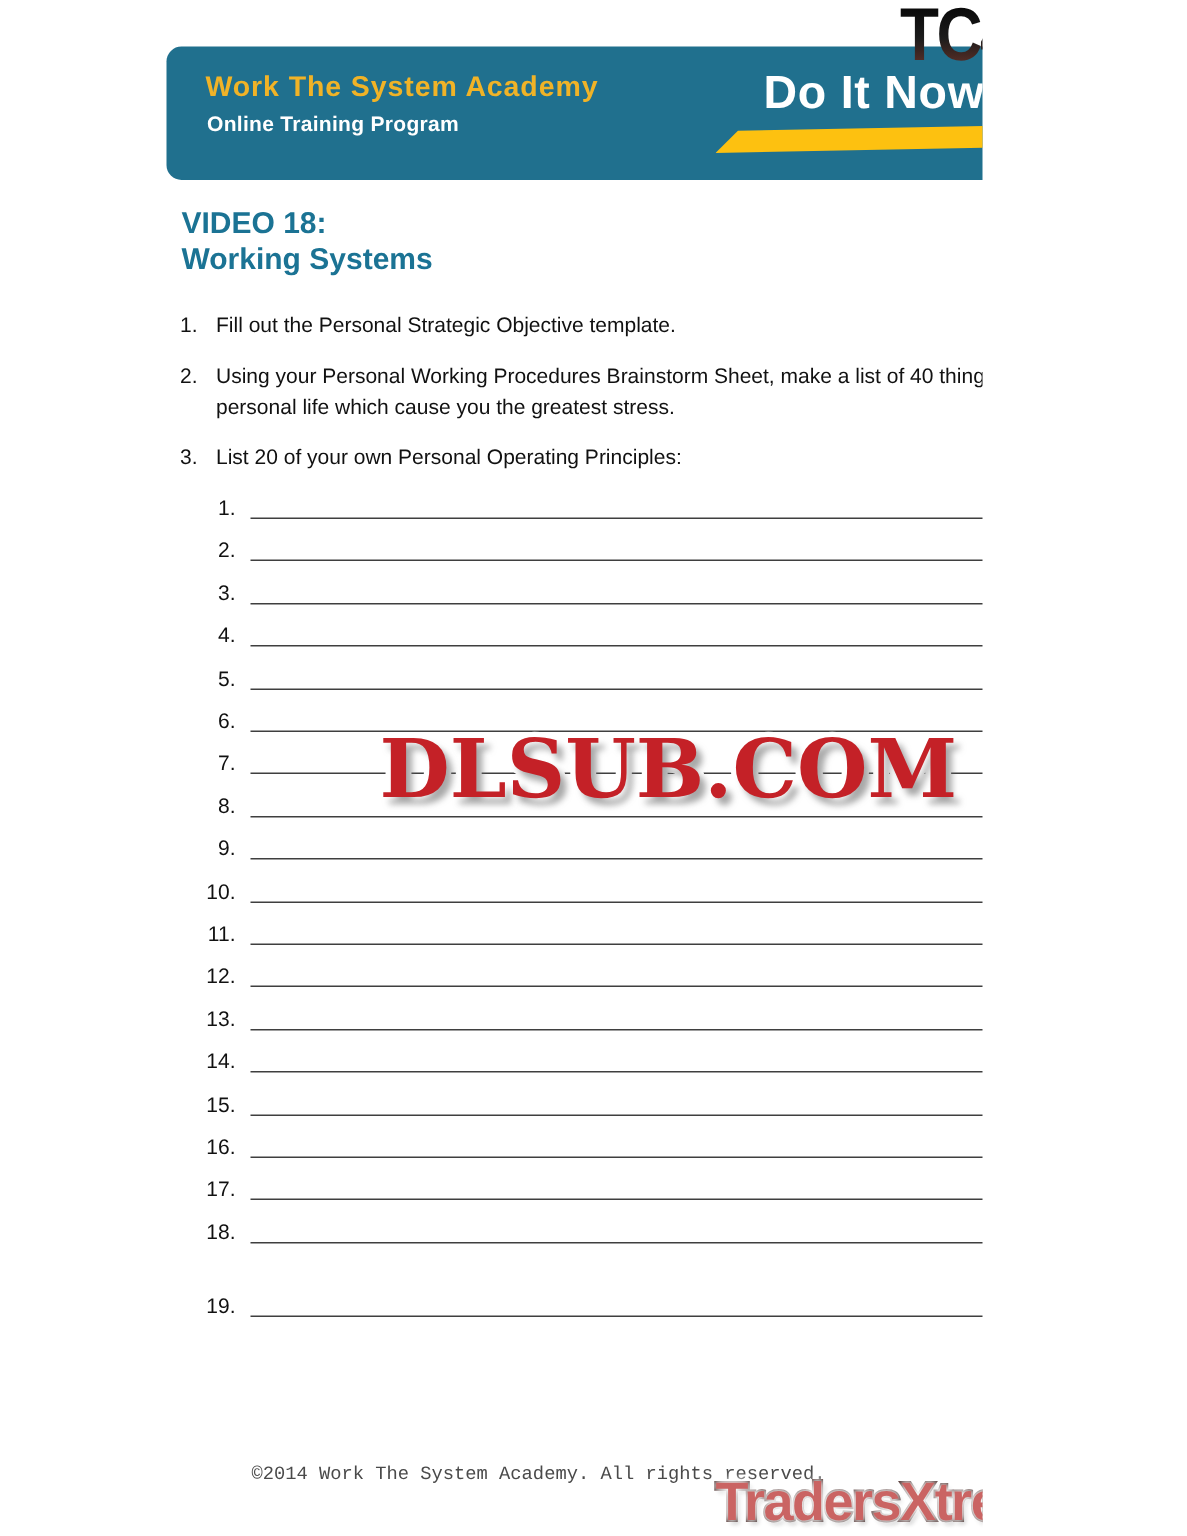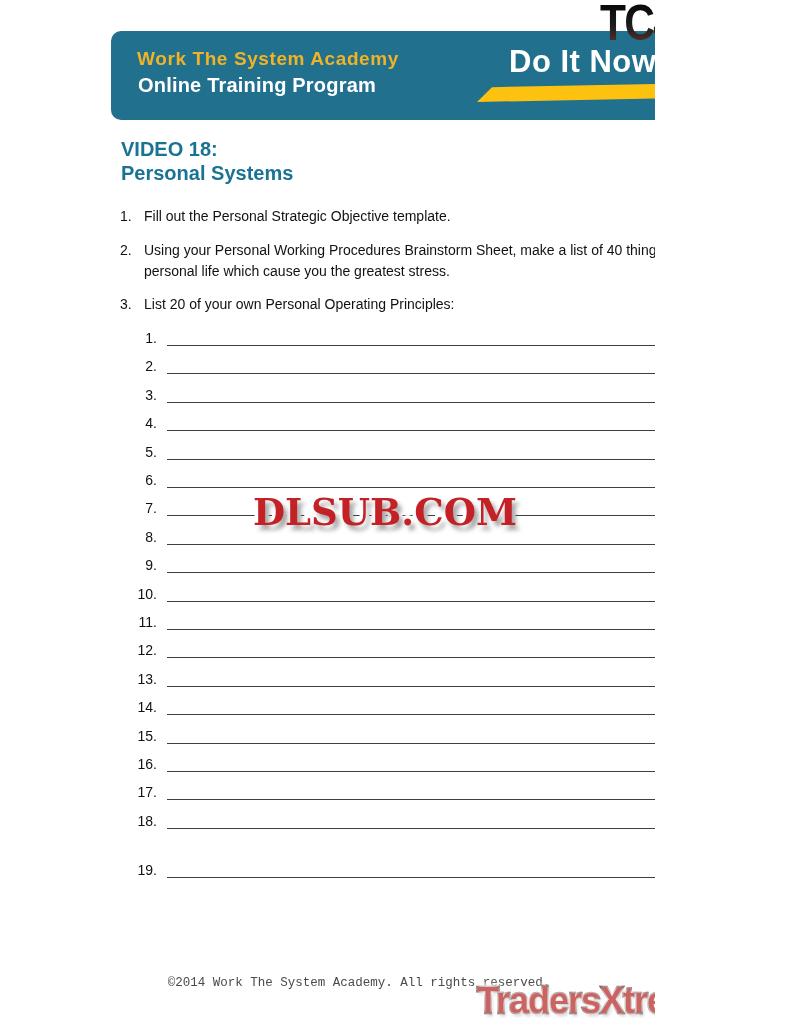--- a/index.html
+++ b/index.html
@@ -19,21 +19,21 @@
     background:#20708E;
     border-radius:10px;
   }
   .brand-name{
     position:absolute;left:26px;top:17px;
     font-size:19px;font-weight:bold;color:#F0B327;
     letter-spacing:.6px;white-space:nowrap;
   }
   .brand-sub{
     position:absolute;left:27px;top:43px;
-    font-size:20px;font-weight:bold;color:#ffffff;
+    font-size:14px;font-weight:bold;color:#ffffff;
     letter-spacing:.2px;white-space:nowrap;
   }
   .slogan{
     position:absolute;left:398px;top:13px;
     font-size:31px;font-weight:bold;color:#ffffff;
     letter-spacing:.5px;white-space:nowrap;
   }
   .swoosh{
     position:absolute;left:366px;top:52px;
     width:230px;height:19px;
@@ -48,21 +48,21 @@
     letter-spacing:-2px;white-space:nowrap;
     transform:scaleX(0.85);transform-origin:left top;
     background:linear-gradient(180deg,#0a0a0a 15%,#1c1c1c 55%,#6b342a 100%);
     -webkit-background-clip:text;background-clip:text;
     color:transparent;
     z-index:30;
   }
   .wm-dlsub{
     position:absolute;left:253px;top:492px;
     font-family:"DejaVu Serif", serif;
-    font-size:37px;font-weight:bold;line-height:41px;
+    font-size:54px;font-weight:bold;line-height:41px;
     letter-spacing:0px;white-space:nowrap;
     color:#C42127;
     -webkit-text-stroke:7px #ffffff;
     paint-order:stroke fill;
     text-shadow:4px 5px 4px rgba(110,110,110,.6);
     z-index:20;
   }
   .wm-traders{
     position:absolute;left:477px;top:983px;
     font-size:36px;font-weight:bold;line-height:36px;
@@ -122,21 +122,21 @@
     <div class="brand-name">Work The System Academy</div>
     <div class="brand-sub">Online Training Program</div>
     <div class="slogan">Do It Now</div>
     <div class="swoosh"></div>
   </div>
 
   <div class="wm-tc4s">TC4S.net</div>
 
   <div class="page-title">
     <div>VIDEO 18:</div>
-    <div>Personal Systems</div>
+    <div>Working Systems</div>
   </div>
 
   <div class="instruction inst-1">
     <span class="num">1.</span>
     <span class="txt">Fill out the Personal Strategic Objective template.</span>
   </div>
   <div class="instruction inst-2">
     <span class="num">2.</span>
     <span class="txt">Using your Personal Working Procedures Brainstorm Sheet, make a list of 40 things in your personal life which cause you the greatest stress.</span>
   </div>

